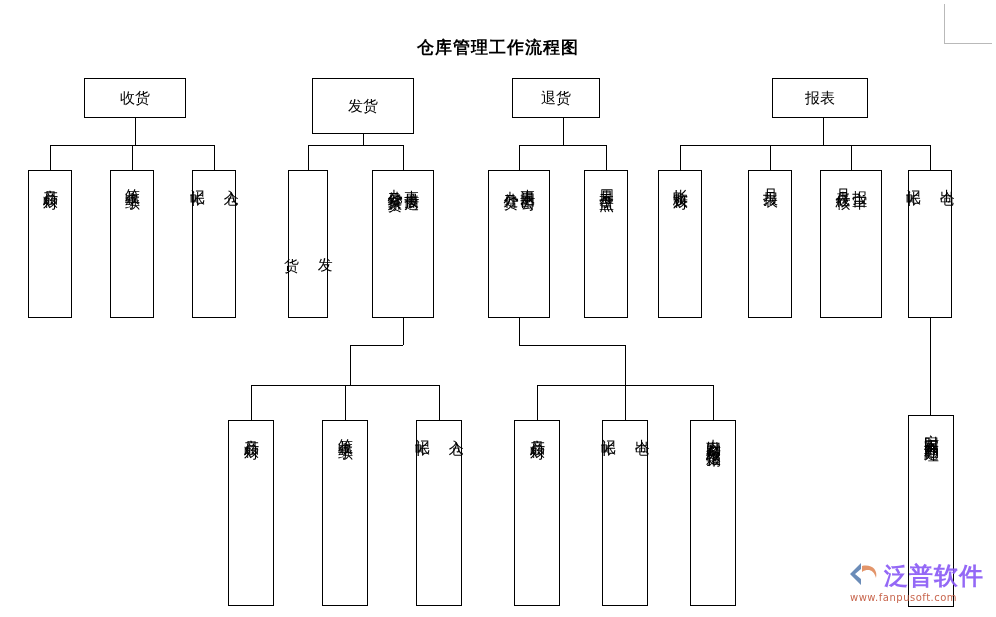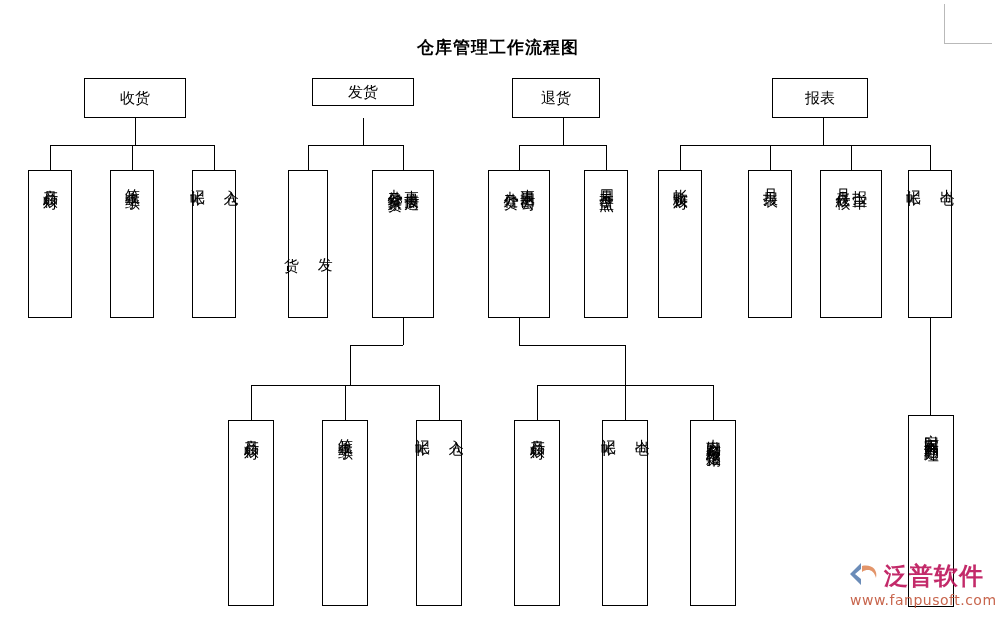--- a/index.html
+++ b/index.html
@@ -38,27 +38,27 @@
     position:absolute;right:4px;top:4px;width:48px;height:40px;
     border-left:1px solid #b9b9b9;border-bottom:1px solid #b9b9b9;
     box-sizing:border-box;
   }
   .watermark{
     position:absolute;left:848px;top:558px;width:146px;height:56px;
     pointer-events:none;
   }
   .wm-text{
     position:absolute;left:36px;top:2px;font-size:24px;font-weight:bold;
-    color:#be185d;letter-spacing:1px;
+    color:#8b5cf6;letter-spacing:1px;
     font-family:Liberation Sans, sans-serif;
     opacity:.92;
     text-align:center;
   }
   .wm-url{
-    position:absolute;left:2px;top:34px;font-size:14px;color:#c2553a;
+    position:absolute;left:2px;top:34px;font-size:10px;color:#c2553a;
     letter-spacing:.5px;font-family:"DejaVu Sans","Liberation Sans",sans-serif;
     opacity:.9;
   }
   .wm-mark{
     position:absolute;left:0px;top:2px;width:32px;height:28px;
   }
 </style>
 </head>
 <body>
 
@@ -102,21 +102,21 @@
       <line x1="537" y1="385" x2="537" y2="420" stroke="#000000" stroke-width="1" shape-rendering="crispEdges"></line>
       <line x1="625" y1="385" x2="625" y2="420" stroke="#000000" stroke-width="1" shape-rendering="crispEdges"></line>
       <line x1="713" y1="385" x2="713" y2="420" stroke="#000000" stroke-width="1" shape-rendering="crispEdges"></line>
       <line x1="930" y1="318" x2="931" y2="415" stroke="#000000" stroke-width="1" shape-rendering="crispEdges"></line>
     </svg>
 
   <div id="node-layer">
       <div class="node" style="left: 84px; top: 78px; width: 102px; height: 40px;">
         <span class="lbl">收货</span>
       </div>
-      <div class="node" style="left: 312px; top: 78px; width: 102px; height: 28px;">
+      <div class="node" style="left: 312px; top: 78px; width: 102px; height: 56px;">
         <span class="lbl">发货</span>
       </div>
       <div class="node" style="left: 512px; top: 78px; width: 88px; height: 40px;">
         <span class="lbl">退货</span>
       </div>
       <div class="node" style="left: 772px; top: 78px; width: 96px; height: 40px;">
         <span class="lbl">报表</span>
       </div>
       <div class="node vert" style="left: 28px; top: 170px; width: 44px; height: 148px;">
         <span class="lbl">产品核对</span>

